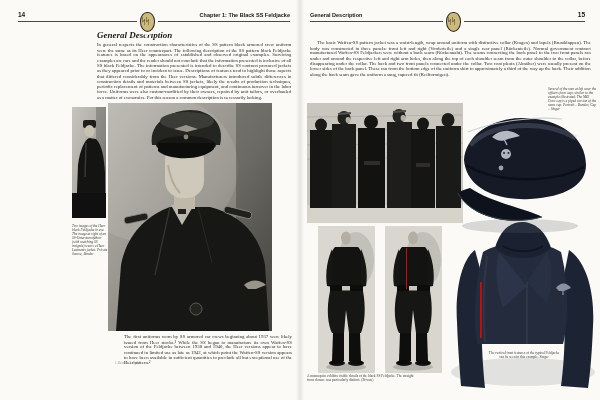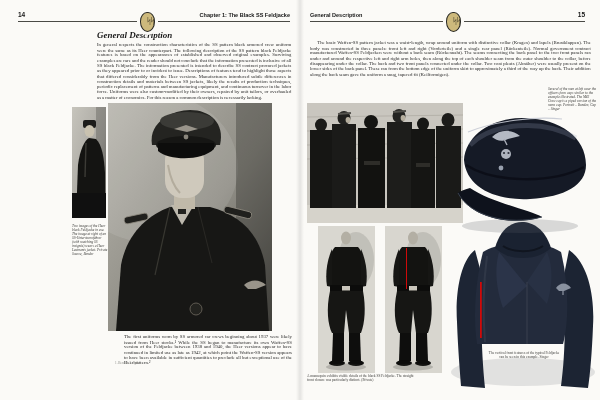--- a/index.html
+++ b/index.html
@@ -9,21 +9,21 @@
           background:linear-gradient(90deg,rgba(0,0,0,0) 0%,rgba(0,0,0,0.09) 50%,rgba(0,0,0,0) 100%);}
   
   .hdr-num{position:absolute;top:11px;font:bold 6.5px "Liberation Sans",sans-serif;color:#151515;}
   .hdr-title{position:absolute;top:12px;font-weight:bold;font-size:6.9px;line-height:7px;
              font-family:"Liberation Sans",sans-serif;color:#151515;}
   .rule{position:absolute;top:21px;height:1px;background:#4a4a46;}
   .emblem{position:absolute;top:12px;width:13px;height:18px;z-index:3;
           background:var(--emblem-gold,#cdb97c);border:1px solid #2a2a26;
           border-radius:46% 46% 50% 50%;box-shadow:0 0 0 3px #fbfaf7;
           color:#14120e;font-family:"DejaVu Sans",sans-serif;font-size:9px;line-height:16px;
-          text-align:right;letter-spacing:-1.5px;}
+          text-align:left;letter-spacing:-1.5px;}
   
   .tiny{transform:scale(0.8);transform-origin:0 0;}
   .tiny-r{transform:scale(0.8);transform-origin:100% 0;}
   .h-gd{position:absolute;left:97px;top:30px;font:italic bold 9px "Liberation Serif",serif;color:#1b1b1b;}
   .para{position:absolute;font-size:6.05px;line-height:6.6px;text-align:justify;color:#2a2a2a;
         overflow:hidden;word-spacing:-0.2px;}
   .cap{position:absolute;font-size:4.4px;line-height:5px;font-style:italic;color:#3d3d3b;overflow:hidden;}
   .foot{position:absolute;font-size:4.2px;line-height:4.8px;color:#8a8a86;}
   
   .photo{position:absolute;}

